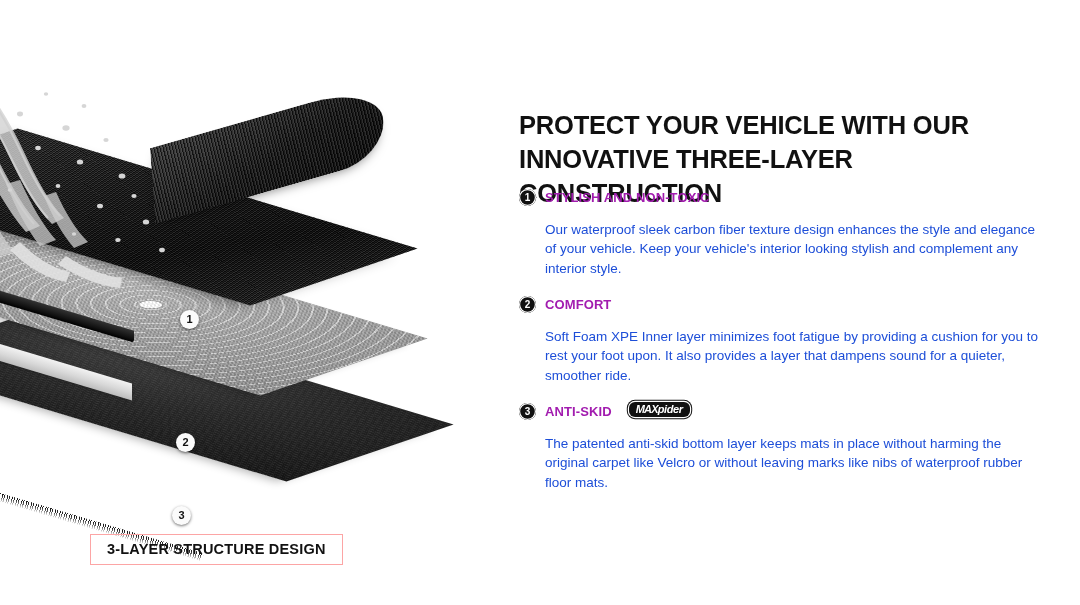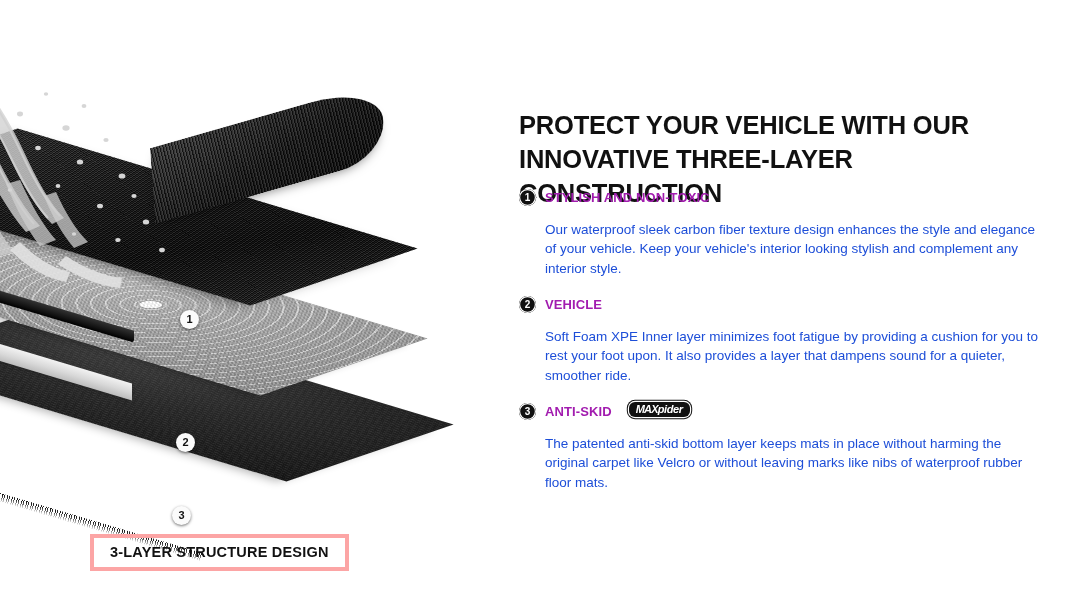--- a/index.html
+++ b/index.html
@@ -204,21 +204,21 @@
   #callout-1 { left: 240px; top: 190px; }
   #callout-2 { left: 236px; top: 313px; }
   #callout-3 { left: 232px; top: 386px; }
 
   
   #caption-box {
     position: absolute;
     left: 90px;
     top: 534px;
     padding: 6px 16px 7px 16px;
-    border: 4px solid #fca5a5;
+    border: 1px solid #fca5a5;
     font-size: 14.5px;
     font-weight: 700;
     letter-spacing: .2px;
     color: #111111;
     white-space: nowrap;
   }
 
   
   #content {
     position: absolute;
@@ -394,21 +394,21 @@
         <div class="feat-head">
           <span class="num-badge">1</span>
           <span class="feat-title">STYLISH AND NON-TOXIC</span>
         </div>
         <p class="feat-body">Our waterproof sleek carbon fiber texture design enhances the style and elegance of your vehicle. Keep your vehicle's interior looking stylish and complement any interior style.</p>
       </div>
 
       <div class="feature">
         <div class="feat-head">
           <span class="num-badge">2</span>
-          <span class="feat-title">VEHICLE</span>
+          <span class="feat-title">COMFORT</span>
         </div>
         <p class="feat-body">Soft Foam XPE Inner layer minimizes foot fatigue by providing a cushion for you to rest your foot upon. It also provides a layer that dampens sound for a quieter, smoother ride.</p>
       </div>
 
       <div class="feature">
         <div class="feat-head">
           <span class="num-badge">3</span>
           <span class="feat-title">ANTI-SKID</span>
           <span class="brand-badge"><span class="b-max">MAX</span><span class="b-pider">pider</span></span>
         </div>

